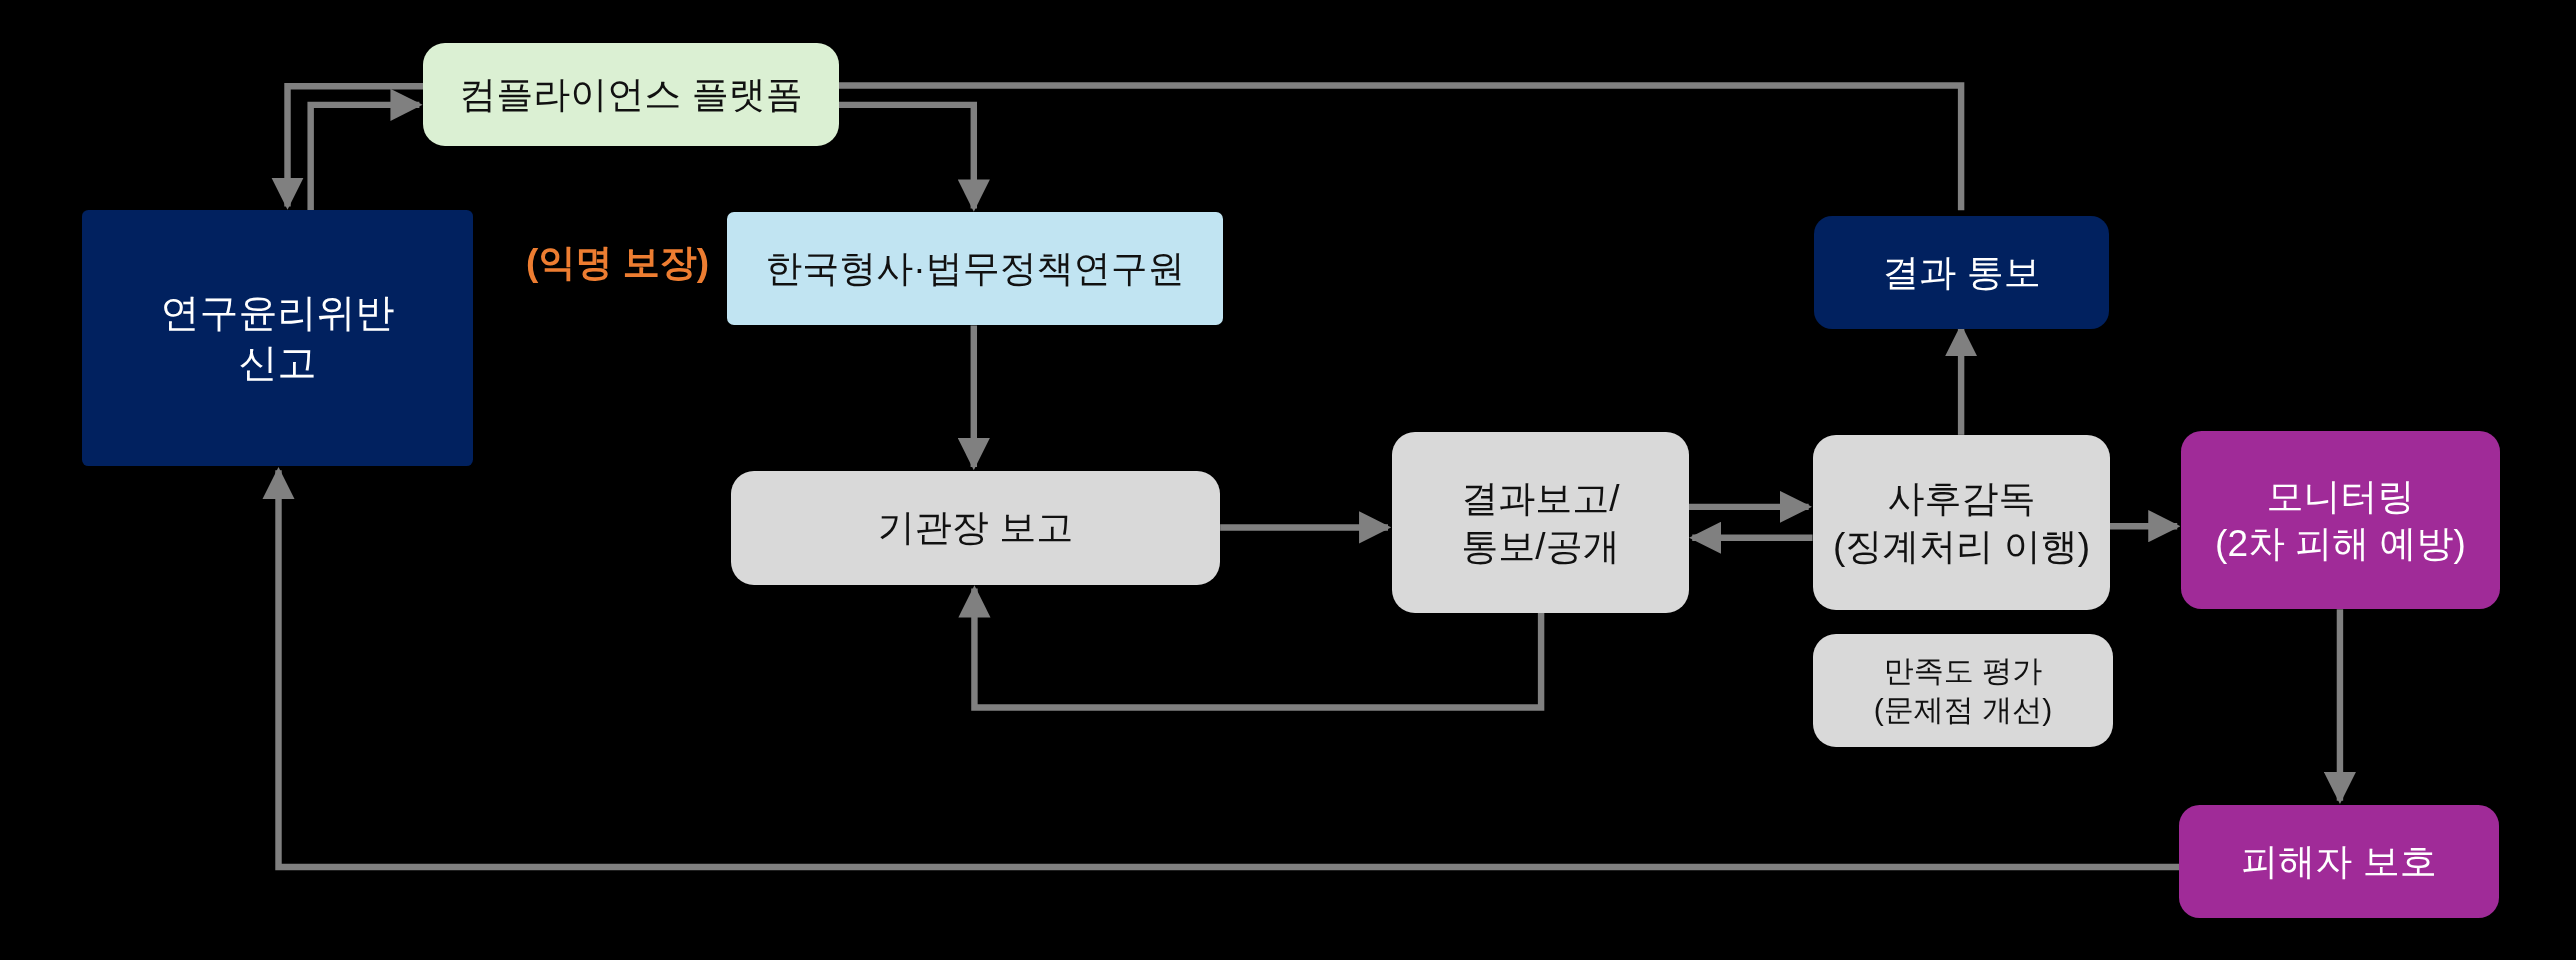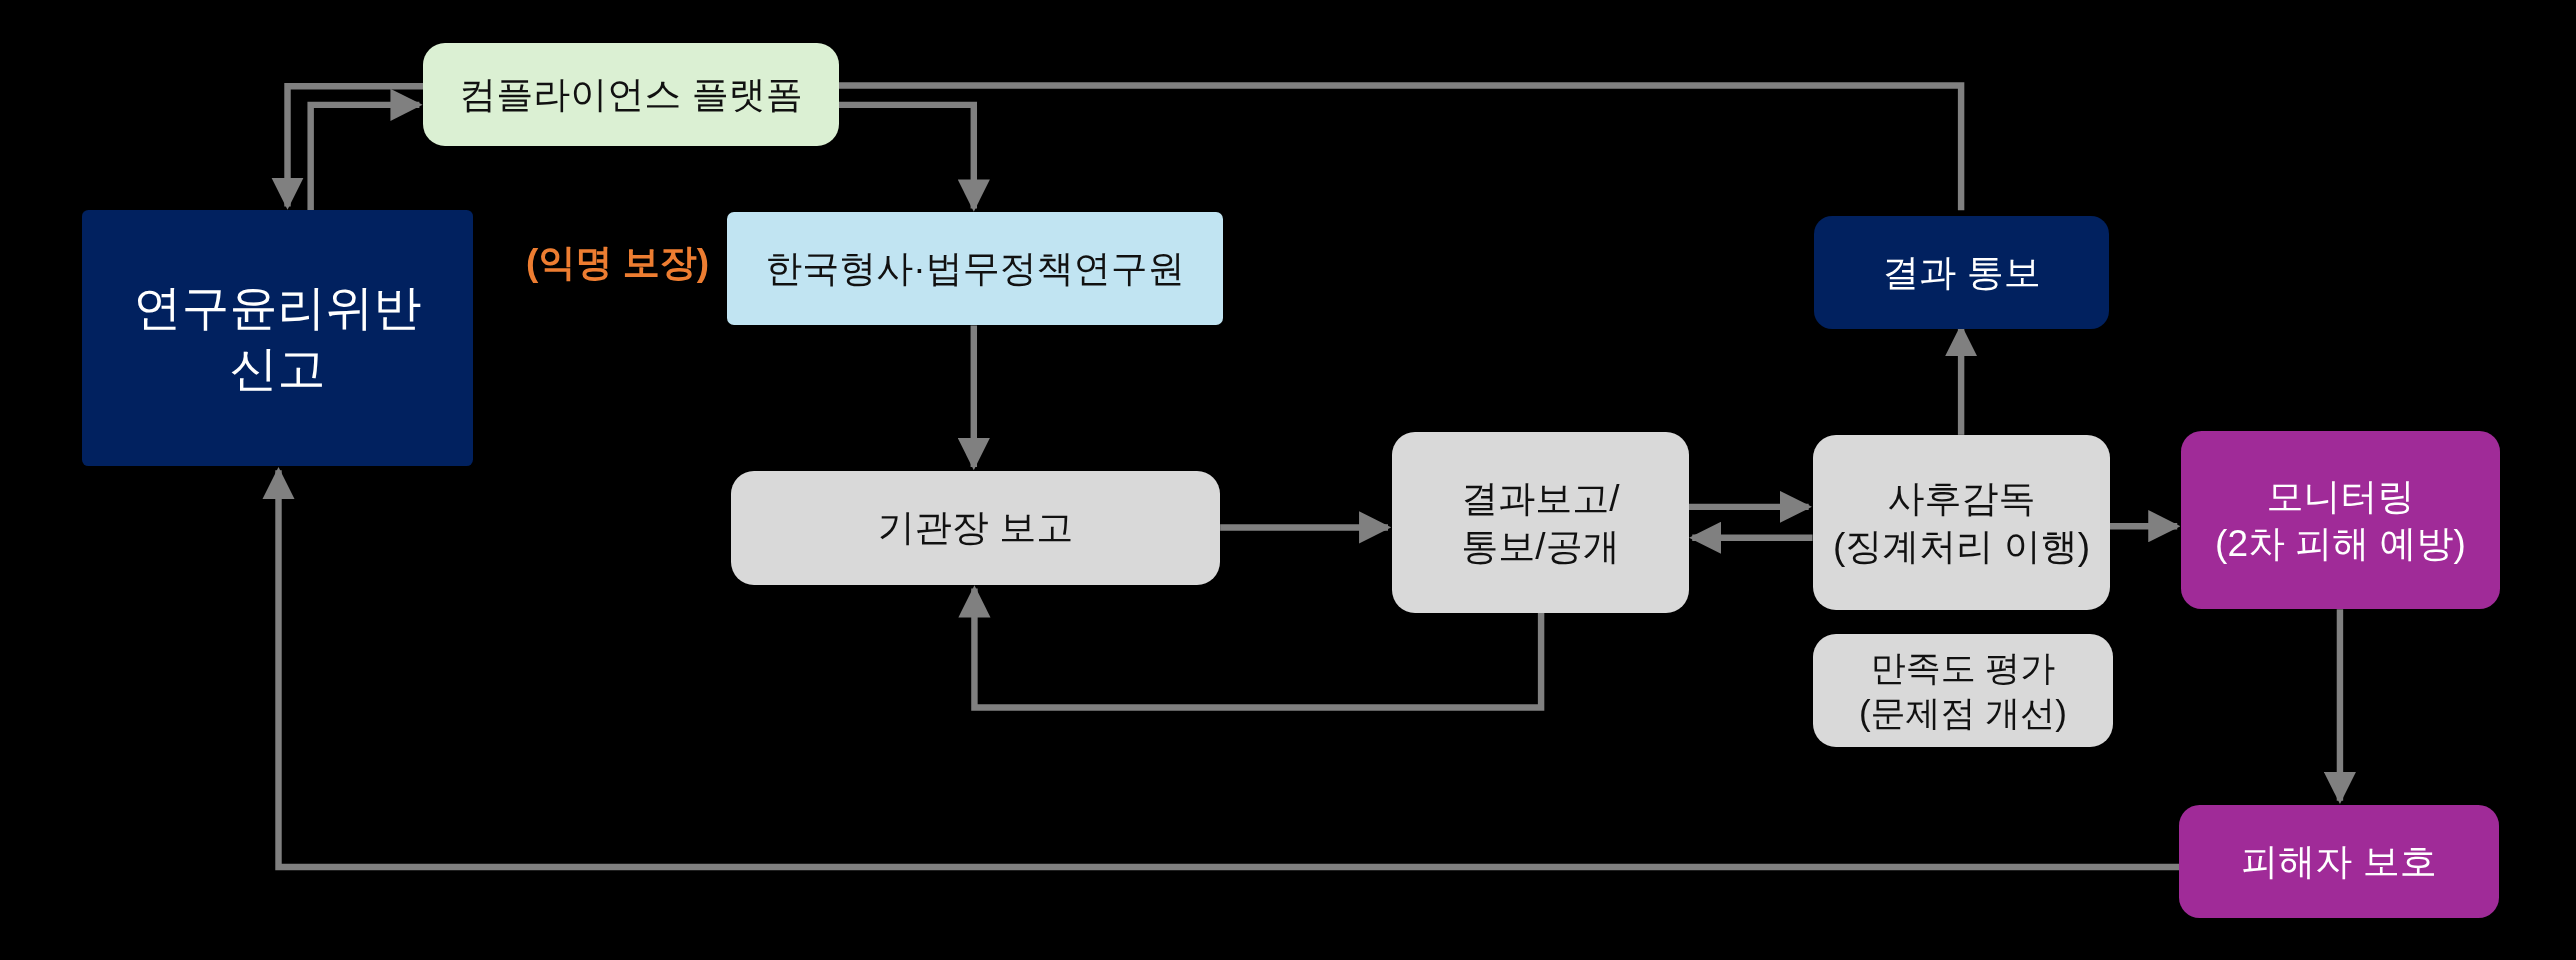--- a/index.html
+++ b/index.html
@@ -16,21 +16,21 @@
   .wires polyline, .wires line{fill:none;stroke:var(--arrow);stroke-width:10;}
   .arrowhead-path{fill:var(--arrow);}
   .node{
     position:absolute;display:flex;flex-direction:column;align-items:center;
     justify-content:center;text-align:center;font-size:37px;line-height:1.28;
     color:var(--text-dark);letter-spacing:0px;
   }
   .node .ln{display:block;}
   .green-box{background:var(--green);border-radius:22px;}
   .navy-box{background:var(--navy);color:var(--text-light);}
-  .navy-big{border-radius:6.4px;font-size:48px;}
+  .navy-big{border-radius:6.4px;font-size:39px;}
   .navy-small{border-radius:18px;}
   .blue-box{background:var(--lightblue);border-radius:7px;}
   .gray-box{background:var(--gray);border-radius:23px;}
   .magenta-box{background:var(--magenta);border-radius:20.6px;color:var(--text-light);}
   .note{
     position:absolute;color:var(--orange);font-weight:700;font-size:37px;
     display:flex;align-items:center;justify-content:flex-end;text-align:center;
   }
 </style>
 </head>
@@ -105,21 +105,21 @@
 
   <div class="node navy-box navy-small" style="left:1814px;top:216px;width:295px;height:113px">
     <span class="ln">결과 통보</span>
   </div>
 
   <div class="node magenta-box" style="left:2181px;top:431px;width:319px;height:178px">
     <span class="ln">모니터링</span>
     <span class="ln">(2차 피해 예방)</span>
   </div>
 
-  <div class="node gray-box" style="left:1813px;top:634px;width:300px;height:113px;font-size:35px">
+  <div class="node gray-box" style="left:1813px;top:634px;width:300px;height:113px;font-size:30px">
     <span class="ln">만족도 평가</span>
     <span class="ln">(문제점 개선)</span>
   </div>
 
   <div class="node magenta-box" style="left:2179px;top:805px;width:320px;height:113px">
     <span class="ln">피해자 보호</span>
   </div>
 
 </div>
 

